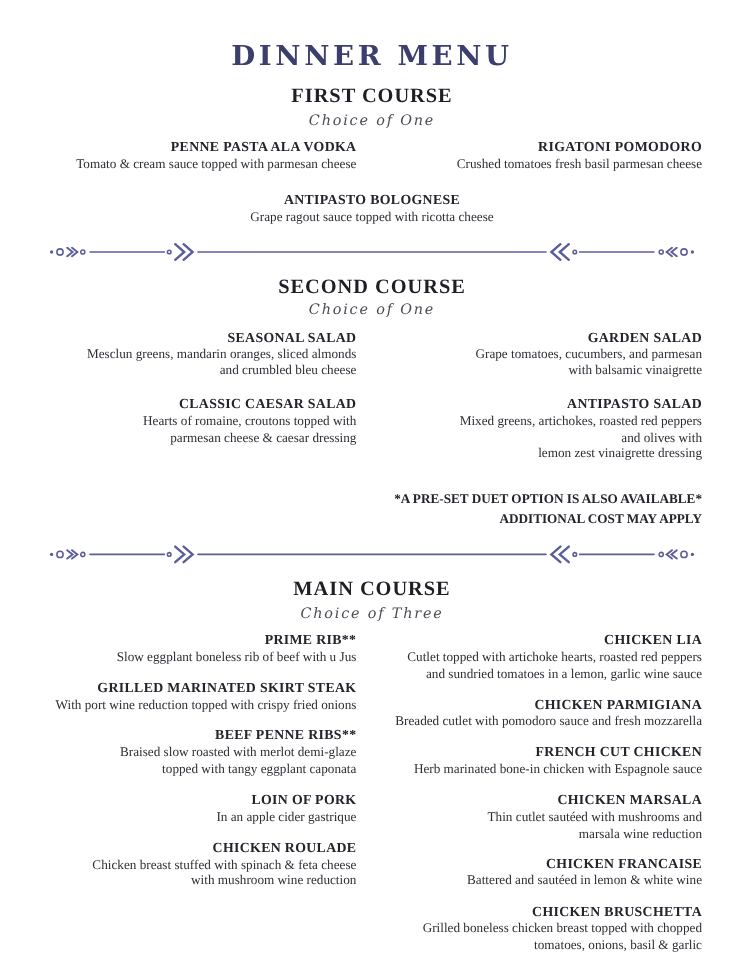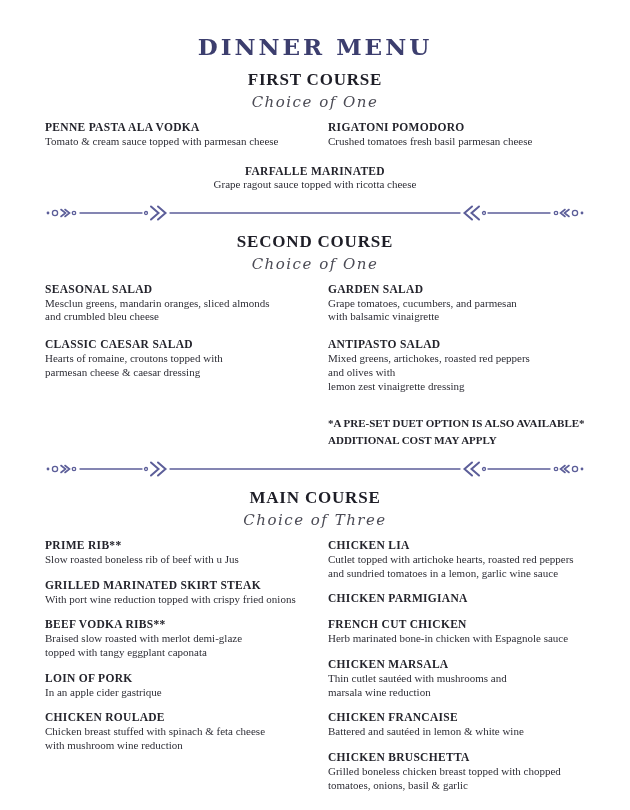--- a/index.html
+++ b/index.html
@@ -10,21 +10,21 @@
   .page {
     position: relative;
     width: 630px;
     height: 810px;
     margin: 0 auto;
     background: #ffffff;
     font-family: "Liberation Serif", serif;
     color: #2e2e36;
     text-align: center;
     box-sizing: border-box;
-    padding: 34px 45px 0 45px;
+    padding: 34px 45px 0 35px;
     overflow: hidden;
   }
   .menu-title {
     font-family: "DejaVu Serif", serif;
     font-weight: bold;
     font-size: 23px;
     letter-spacing: 3px;
     color: #3c3e6e;
     line-height: 1.1;
   }
@@ -33,32 +33,32 @@
     font-weight: bold;
     font-size: 17px;
     letter-spacing: 0.8px;
     color: #1e1e27;
     line-height: 1.15;
     margin-top: 11px;
   }
   .script-sub {
     font-family: "DejaVu Serif", serif;
     font-style: italic;
-    font-size: 15px;
+    font-size: 12px;
     letter-spacing: 1.5px;
     color: #4b4b55;
     line-height: 1.2;
     margin-top: 3px;
     margin-bottom: 9px;
   }
   .two-col {
     display: grid;
     grid-template-columns: 1fr 1fr;
     column-gap: 26px;
-    text-align: left;
+    text-align: right;
   }
   .menu-item { margin-bottom: 11px; }
   .sec-item  { margin-bottom: 13px; }
   .item-name {
     font-weight: bold;
     font-size: 11.5px;
     letter-spacing: 0.3px;
     color: #24242c;
     line-height: 1.3;
   }
@@ -97,21 +97,21 @@
     <div class="menu-item">
       <div class="item-name">PENNE PASTA ALA VODKA</div>
       <div class="item-desc">Tomato &amp; cream sauce topped with parmesan cheese</div>
     </div>
     <div class="menu-item">
       <div class="item-name">RIGATONI POMODORO</div>
       <div class="item-desc">Crushed tomatoes fresh basil parmesan cheese</div>
     </div>
   </div>
   <div class="menu-item center-item">
-    <div class="item-name">FARFALLE MARINATED</div>
+    <div class="item-name">ANTIPASTO BOLOGNESE</div>
     <div class="item-desc">Grape ragout sauce topped with ricotta cheese</div>
   </div>
 
   <div class="divider">
     <svg viewBox="0 0 540 16">
       <g stroke="#5c5e99" fill="none" stroke-width="1.3" stroke-linecap="round">
         <circle cx="3" cy="8" r="1.4" fill="#5c5e99" stroke="none"></circle>
         <circle cx="10" cy="8" r="2.6"></circle>
         <path d="M16,4.5 L20.5,8 L16,11.5 M20,4.5 L24.5,8 L20,11.5" stroke-width="1.6"></path>
         <circle cx="29" cy="8" r="1.7"></circle>
@@ -185,28 +185,28 @@
     </svg>
   </div>
 
   <div class="course-heading">MAIN COURSE</div>
   <div class="script-sub">Choice of Three</div>
 
   <div class="two-col">
     <div>
       <div class="menu-item">
         <div class="item-name">PRIME RIB**</div>
-        <div class="item-desc">Slow roasted boneless rib of beef with u Jus</div>
+        <div class="item-desc">Slow eggplant boneless rib of beef with u Jus</div>
       </div>
       <div class="menu-item">
         <div class="item-name">GRILLED MARINATED SKIRT STEAK</div>
         <div class="item-desc">With port wine reduction topped with crispy fried onions</div>
       </div>
       <div class="menu-item">
-        <div class="item-name">BEEF VODKA RIBS**</div>
+        <div class="item-name">BEEF PENNE RIBS**</div>
         <div class="item-desc">Braised slow roasted with merlot demi-glaze
 topped with tangy eggplant caponata</div>
       </div>
       <div class="menu-item">
         <div class="item-name">LOIN OF PORK</div>
         <div class="item-desc">In an apple cider gastrique</div>
       </div>
       <div class="menu-item">
         <div class="item-name">CHICKEN ROULADE</div>
         <div class="item-desc">Chicken breast stuffed with spinach &amp; feta cheese
@@ -214,20 +214,21 @@
       </div>
     </div>
     <div>
       <div class="menu-item">
         <div class="item-name">CHICKEN LIA</div>
         <div class="item-desc">Cutlet topped with artichoke hearts, roasted red peppers
 and sundried tomatoes in a lemon, garlic wine sauce</div>
       </div>
       <div class="menu-item">
         <div class="item-name">CHICKEN PARMIGIANA</div>
+        <div class="item-desc">Breaded cutlet with pomodoro sauce and fresh mozzarella</div>
       </div>
       <div class="menu-item">
         <div class="item-name">FRENCH CUT CHICKEN</div>
         <div class="item-desc">Herb marinated bone-in chicken with Espagnole sauce</div>
       </div>
       <div class="menu-item">
         <div class="item-name">CHICKEN MARSALA</div>
         <div class="item-desc">Thin cutlet sautéed with mushrooms and
 marsala wine reduction</div>
       </div>

